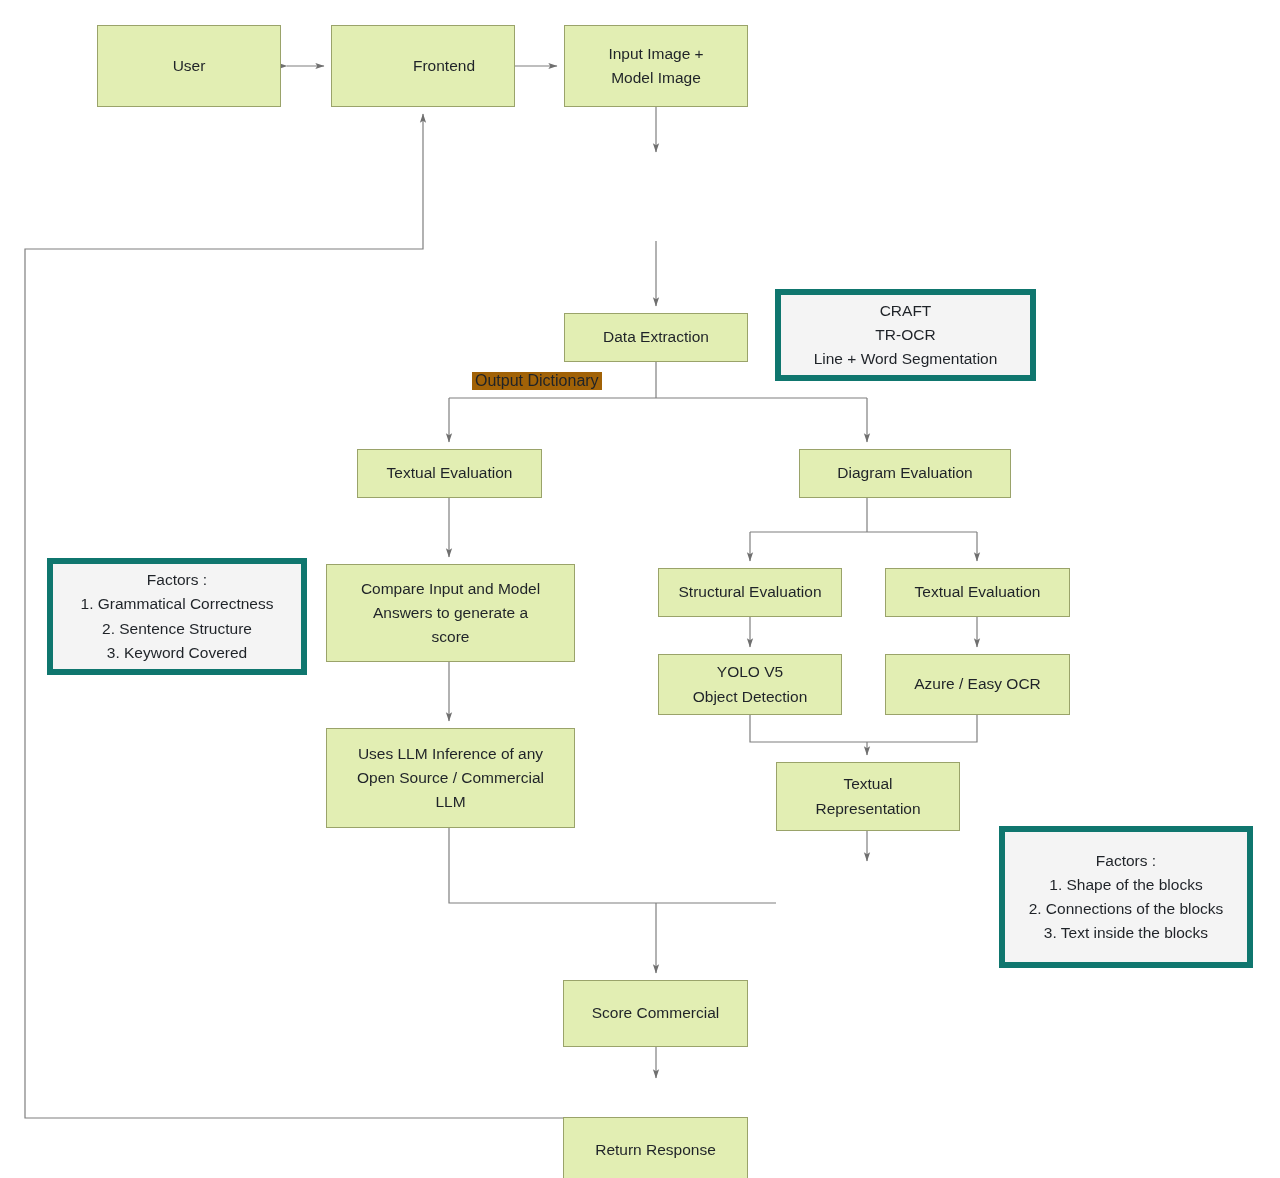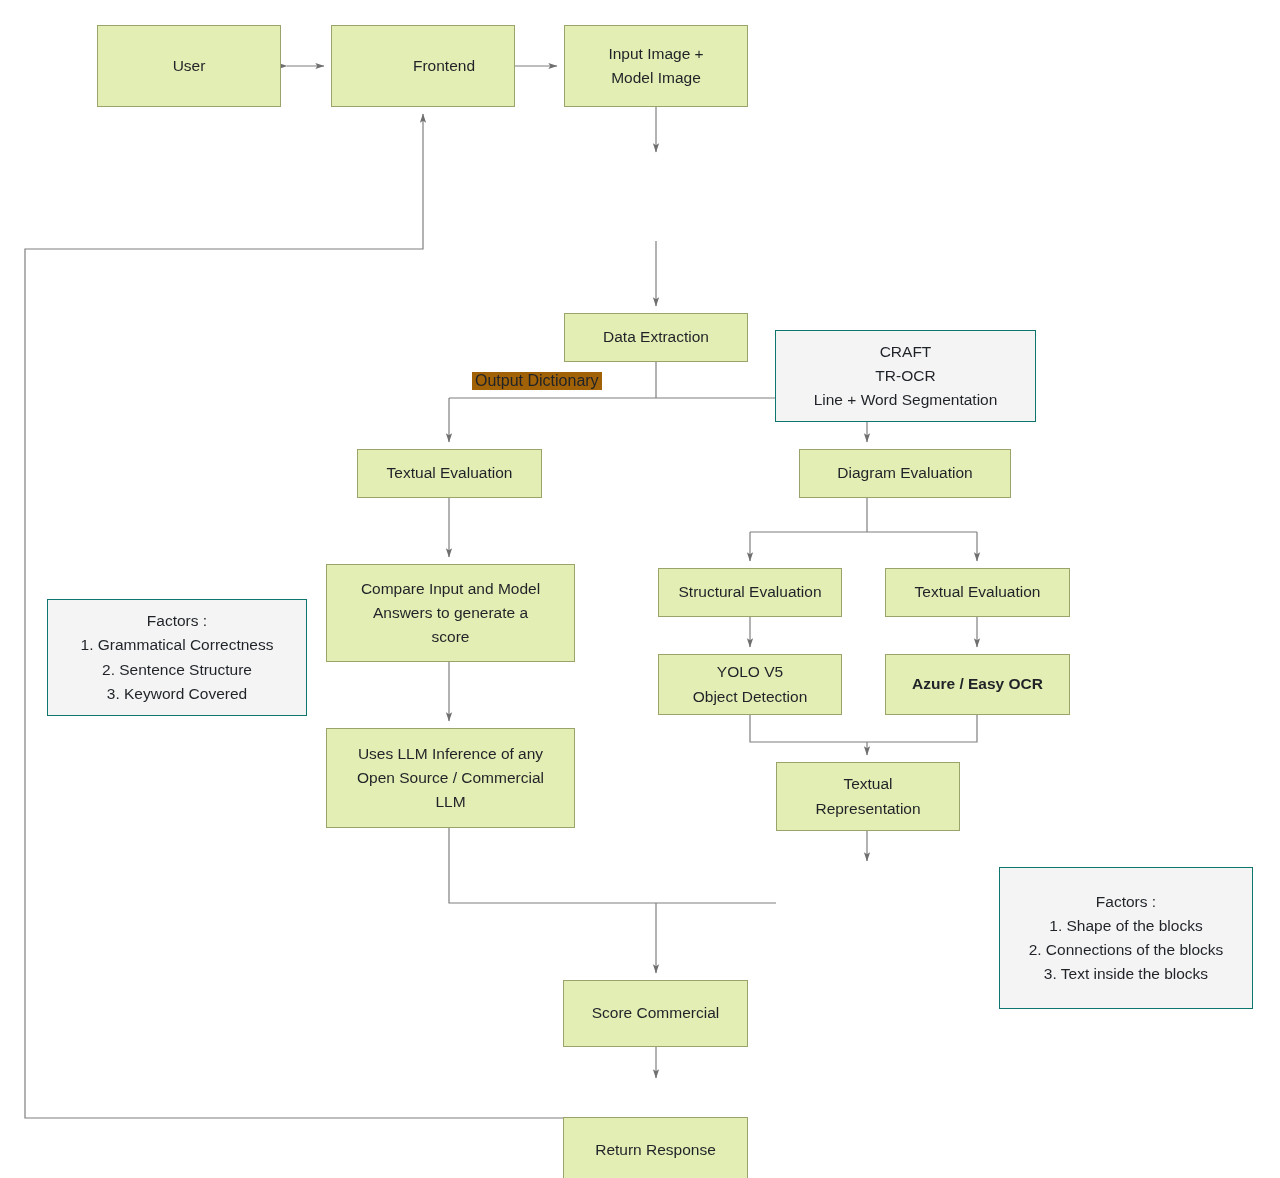--- a/index.html
+++ b/index.html
@@ -37,22 +37,21 @@
     color: #1f2328;
     padding: 2px 6px;
     white-space: pre-line;
   }
   .node.process {
     background: #e2eeb3;
     border: 1px solid #9aa36a;
   }
   .node.note {
     background: #f4f4f4;
-    border: 1px solid #0f766e;
-    margin-top: 41px;
+    border: 6px solid #0f766e;
   }
   .edge-label {
     position: absolute;
     font-size: 16px;
     color: #1f2328;
     background: #a16207;
     padding: 0 3px;
     white-space: nowrap;
   }
 </style>
@@ -141,21 +140,21 @@
 Answers to generate a
 score</div>
 
   <div class="node process" style="left:658px; top:568px; width:184px; height:49px;">Structural Evaluation</div>
 
   <div class="node process" style="left:885px; top:568px; width:185px; height:49px;">Textual Evaluation</div>
 
   <div class="node process" style="left:658px; top:654px; width:184px; height:61px;">YOLO V5
 Object Detection</div>
 
-  <div class="node process" style="left:885px; top:654px; width:185px; height:61px;font-weight:bold;">Azure / Easy OCR</div>
+  <div class="node process" style="left:885px; top:654px; width:185px; height:61px;">Azure / Easy OCR</div>
 
   <div class="node process" style="left:326px; top:728px; width:249px; height:100px;">Uses LLM Inference of any
 Open Source / Commercial
 LLM</div>
 
   <div class="node process" style="left:776px; top:762px; width:184px; height:69px;">Textual
 Representation</div>
 
 
   <div class="node note" style="left:999px; top:826px; width:254px; height:142px;">Factors :

